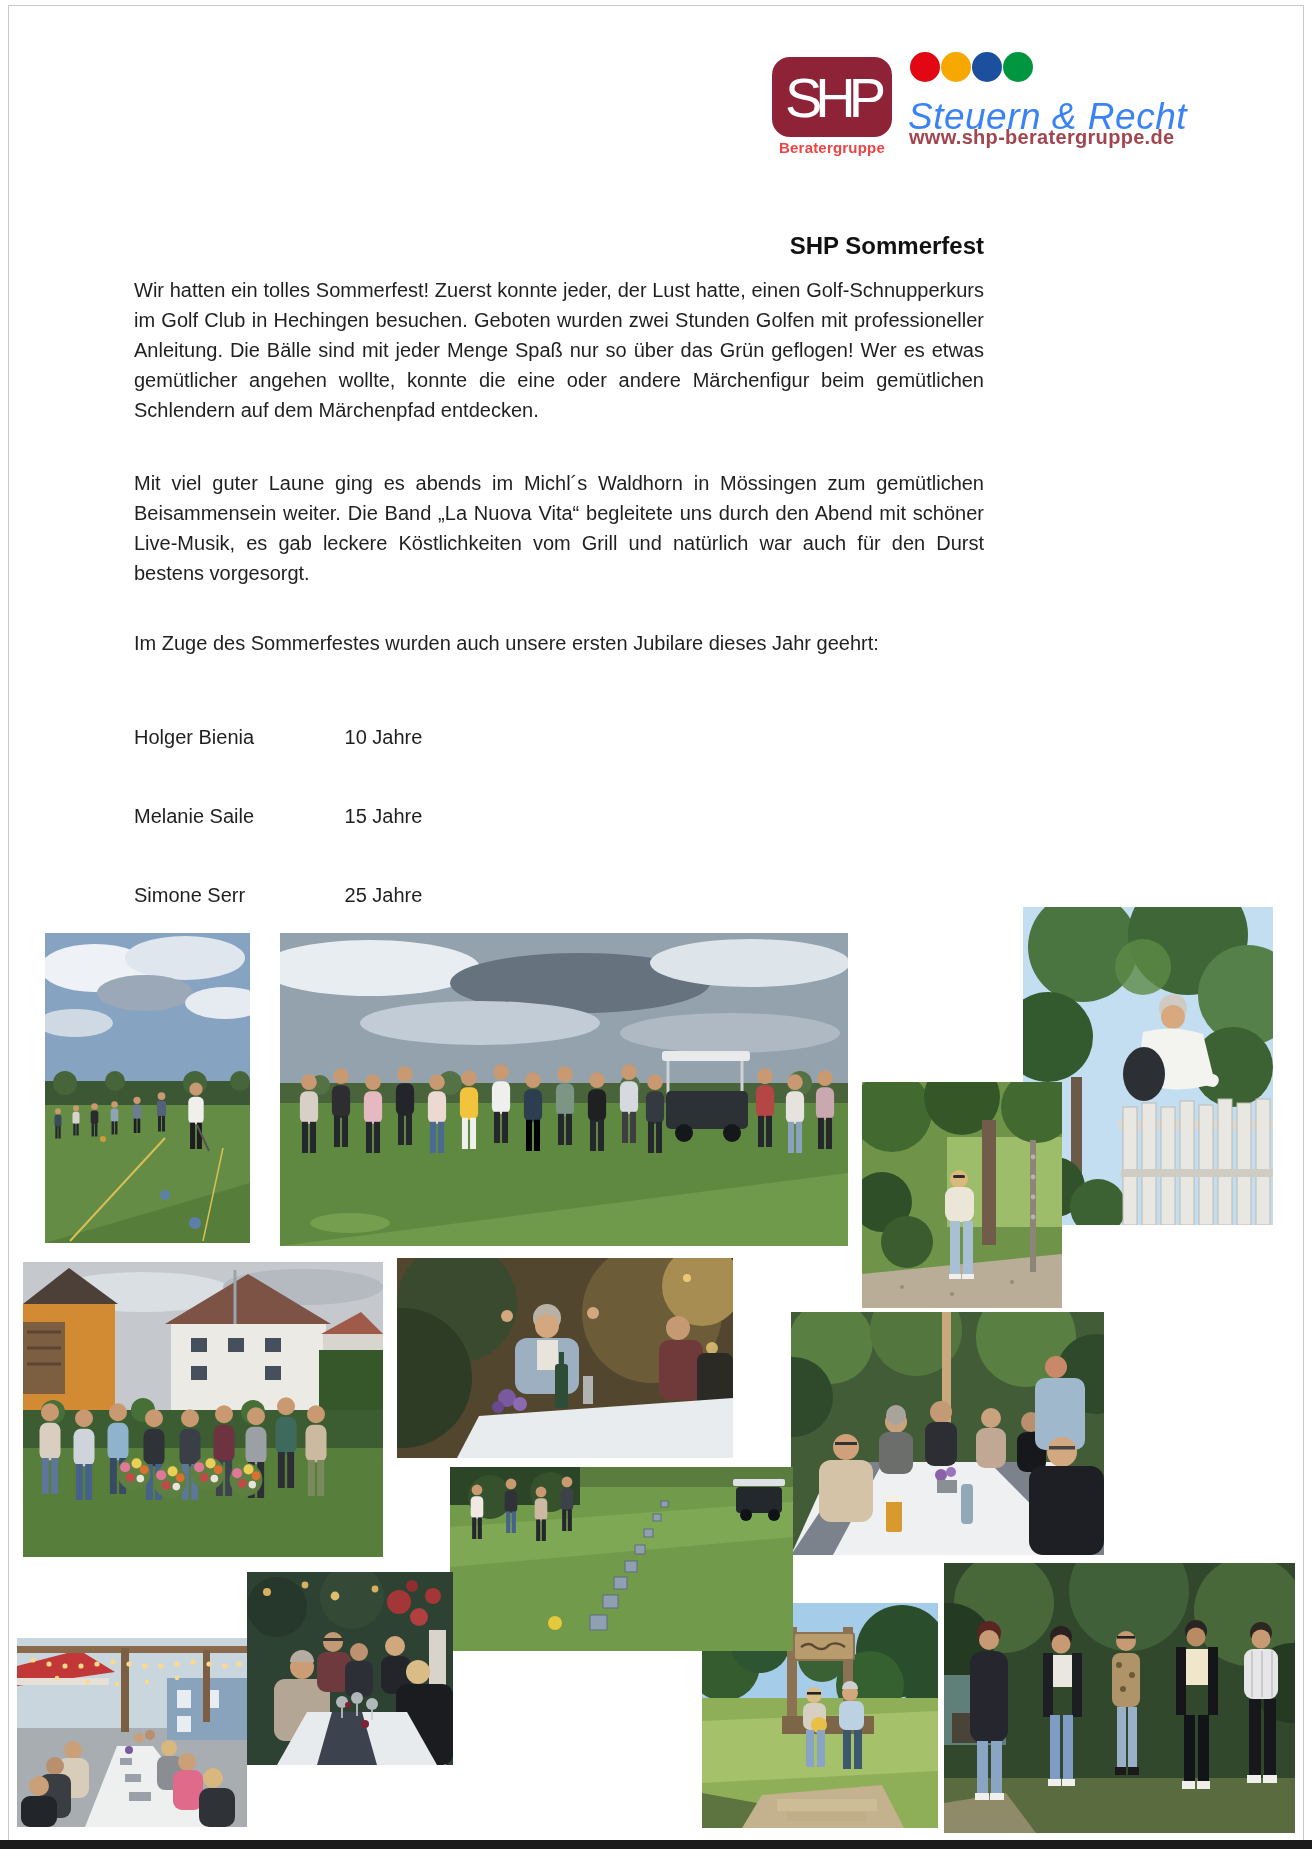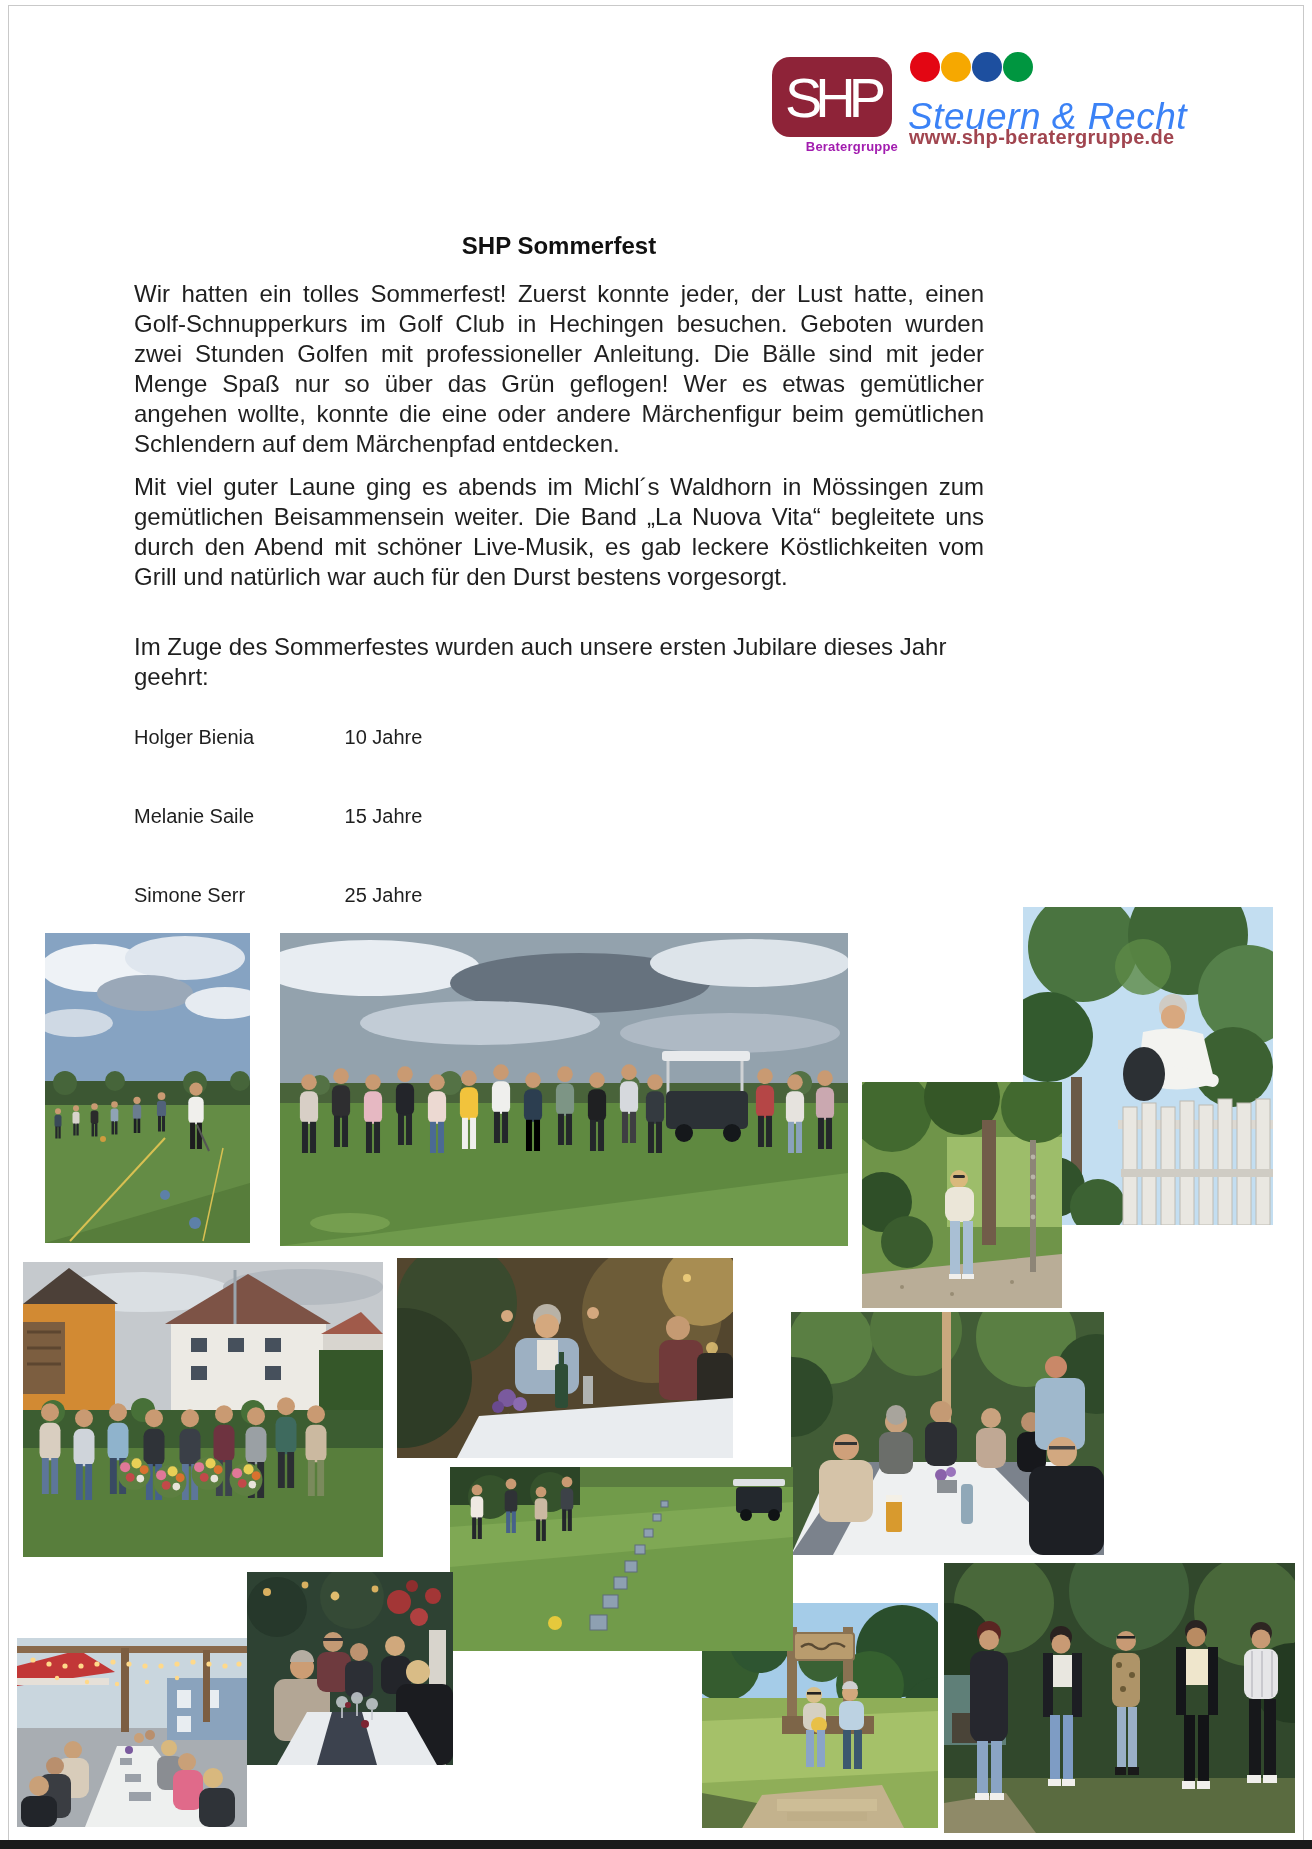--- a/index.html
+++ b/index.html
@@ -4,30 +4,30 @@
 <style>
   html,body{margin:0;padding:0;background:#ffffff;}
   .page{position:relative;width:1312px;height:1849px;background:#ffffff;overflow:hidden;
         font-family:"Liberation Sans","DejaVu Sans",sans-serif;color:#1f1f1f;}
   .frame{position:absolute;left:8px;right:8px;top:5px;bottom:8px;border:1px solid #c9c9c9;pointer-events:none;}
   .bottom-bar{position:absolute;left:0;right:0;bottom:0;height:9px;background:#1b1b1b;}
 
   
   .logo-box{position:absolute;left:772px;top:57px;width:120px;height:80px;border-radius:18px;background:#8e2338;}
   .logo-box svg{width:100%;height:100%;display:block;}
-  .logo-group{position:absolute;left:766px;top:139px;width:132px;text-align:right;
-              font-size:13px;font-weight:bold;color:#a21caf;letter-spacing:.2px;}
+  .logo-group{position:absolute;left:766px;top:139px;width:132px;text-align:center;
+              font-size:15px;font-weight:bold;color:#ef4444;letter-spacing:.2px;}
   .dots{position:absolute;left:910px;top:52px;width:140px;height:30px;}
   .dots span{display:inline-block;width:30px;height:30px;border-radius:50%;margin-right:1px;vertical-align:top;}
   .tagline{position:absolute;left:908px;top:96px;font-size:37px;color:#3b82f6;letter-spacing:.5px;white-space:nowrap;font-style:italic;}
   .website{position:absolute;left:909px;top:126px;font-size:20px;font-weight:bold;color:#a1454f;letter-spacing:.3px;white-space:nowrap;}
 
   
-  .title{position:absolute;left:134px;top:216px;width:850px;text-align:center;font-weight:bold;font-size:24px;color:#111;}
-  .para{position:absolute;left:134px;width:850px;font-size:24px;line-height:30px;text-align:justify;}
+  .title{position:absolute;left:134px;top:216px;width:850px;text-align:right;font-weight:bold;font-size:24px;color:#111;}
+  .para{position:absolute;left:134px;width:850px;font-size:20px;line-height:30px;text-align:justify;}
   .p1{top:255px;}
   .p2{top:448px;}
   .p3{top:608px;text-align:left;}
   .closing{top:832px;}
   .jubilare{position:absolute;left:134px;top:674px;width:850px;font-size:20px;line-height:31px;}
   .jub-row .name{display:inline-block;width:205px;margin-top:48px;}
   .jub-row .years{display:inline-block;text-align:right;}
 
   
   .photo{position:absolute;overflow:hidden;}

